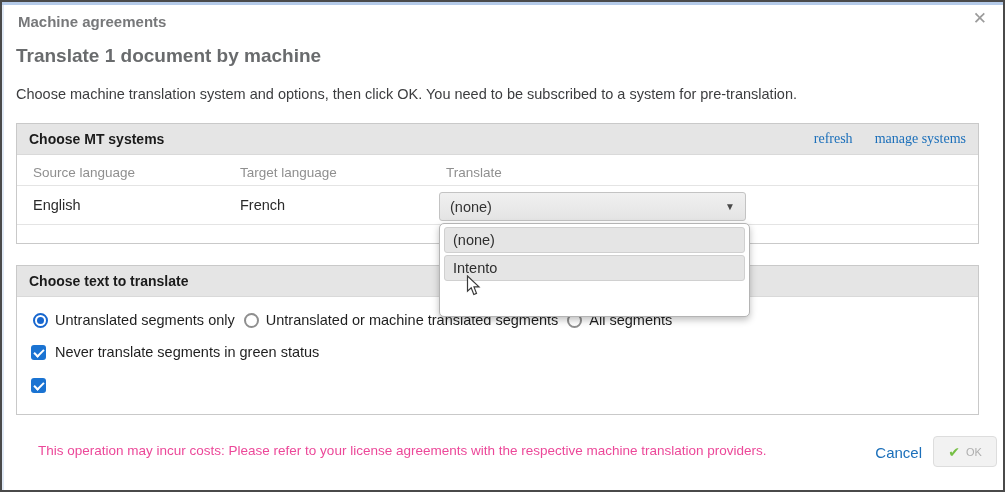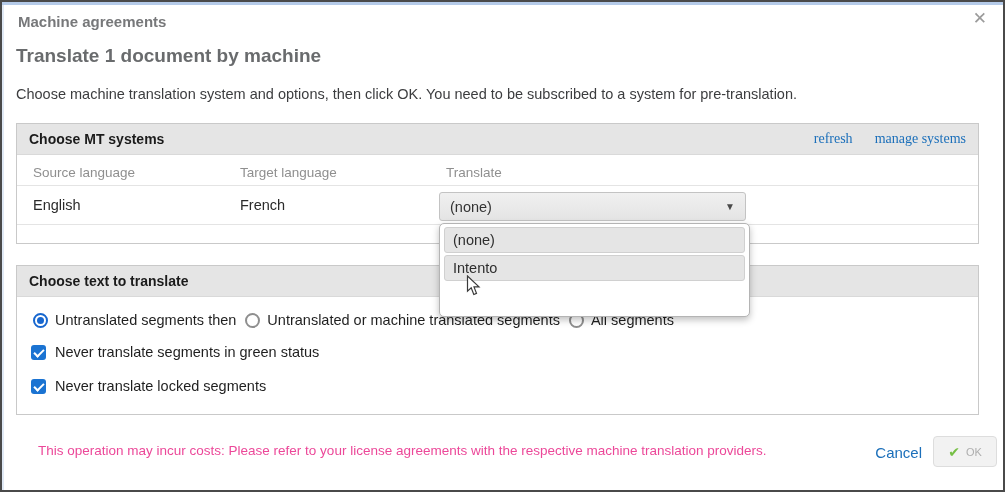--- a/index.html
+++ b/index.html
@@ -102,33 +102,32 @@
     <div class="cell" id="cell-target">French</div>
     <div class="tdiv" id="tdiv2"></div>
   </div>
 
   <div class="panel" id="panel-text">
     <div class="panel-header">
       <span class="panel-title">Choose text to translate</span>
     </div>
     <div class="radio-row">
       <span class="radio on"></span>
-      <span class="radio-label">Untranslated segments then</span>
+      <span class="radio-label">Untranslated segments only</span>
       <span class="radio off"></span>
       <span class="radio-label">Untranslated or machine translated segments</span>
       <span class="radio off"></span>
       <span class="radio-label">All segments</span>
     </div>
     <div class="check-row" id="check-row-1">
       <span class="checkbox"></span>
       <span class="check-label">Never translate segments in green status</span>
     </div>
     <div class="check-row" id="check-row-2">
       <span class="checkbox"></span>
-      <span class="check-label">Never translate locked segments</span>
     </div>
   </div>
 
   <div class="mt-select">
     <span>(none)</span>
     <span class="arrow">▼</span>
   </div>
 
   <div class="dd-list">
     <div class="dd-opt hl">(none)</div>

